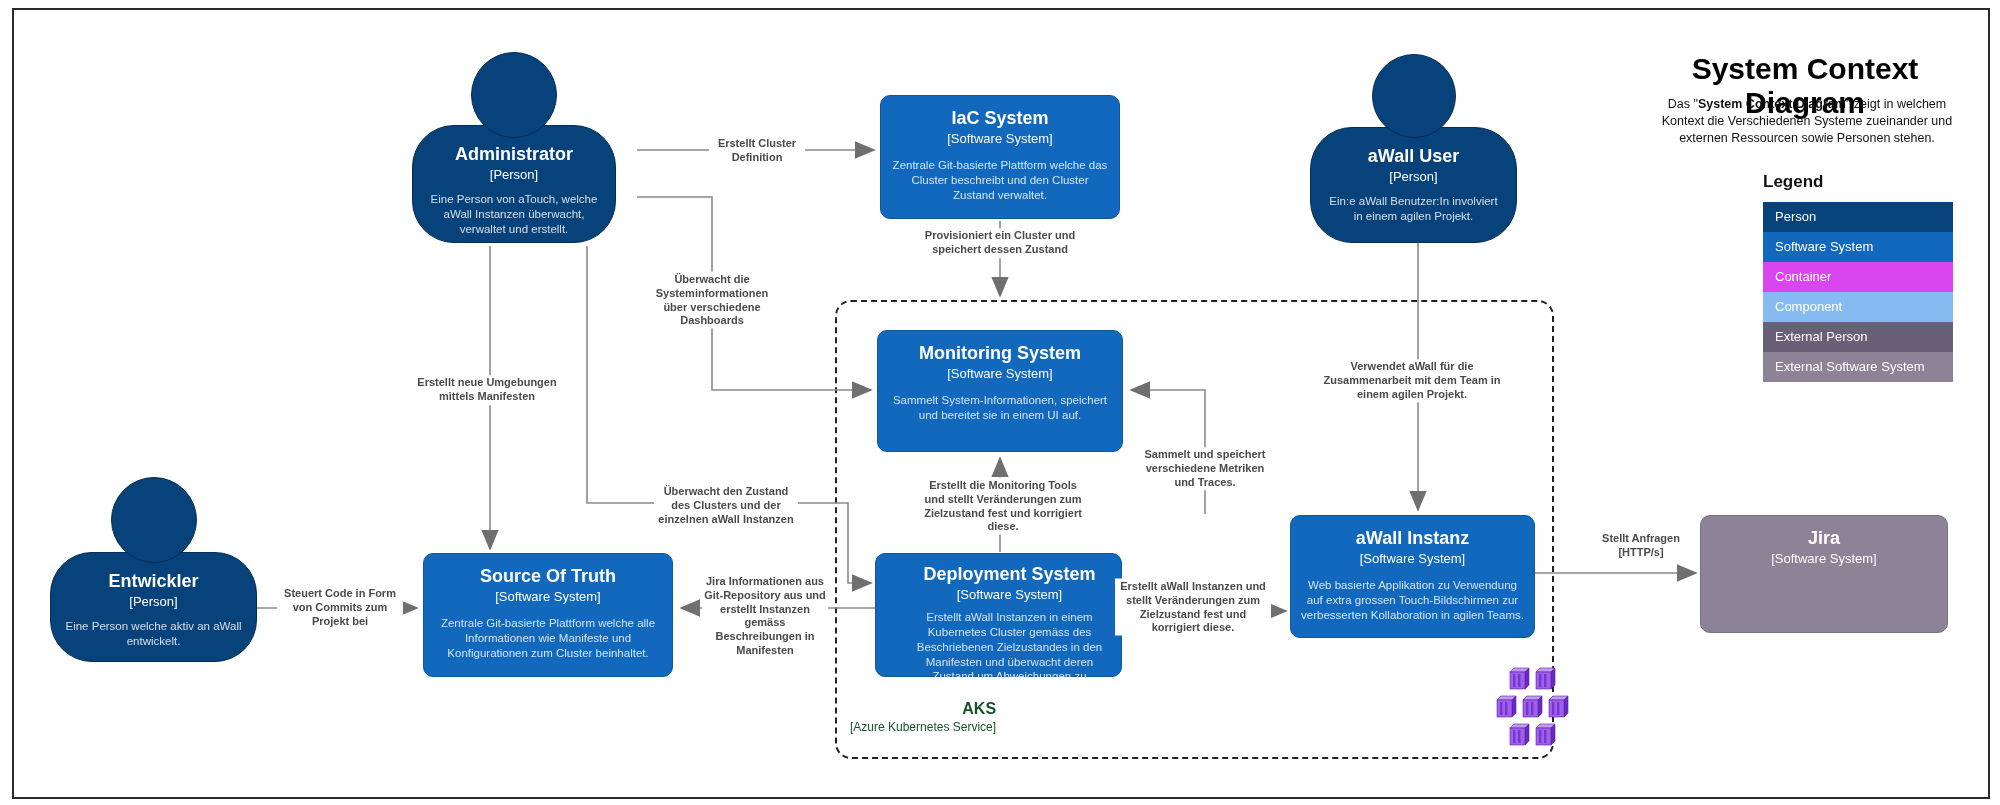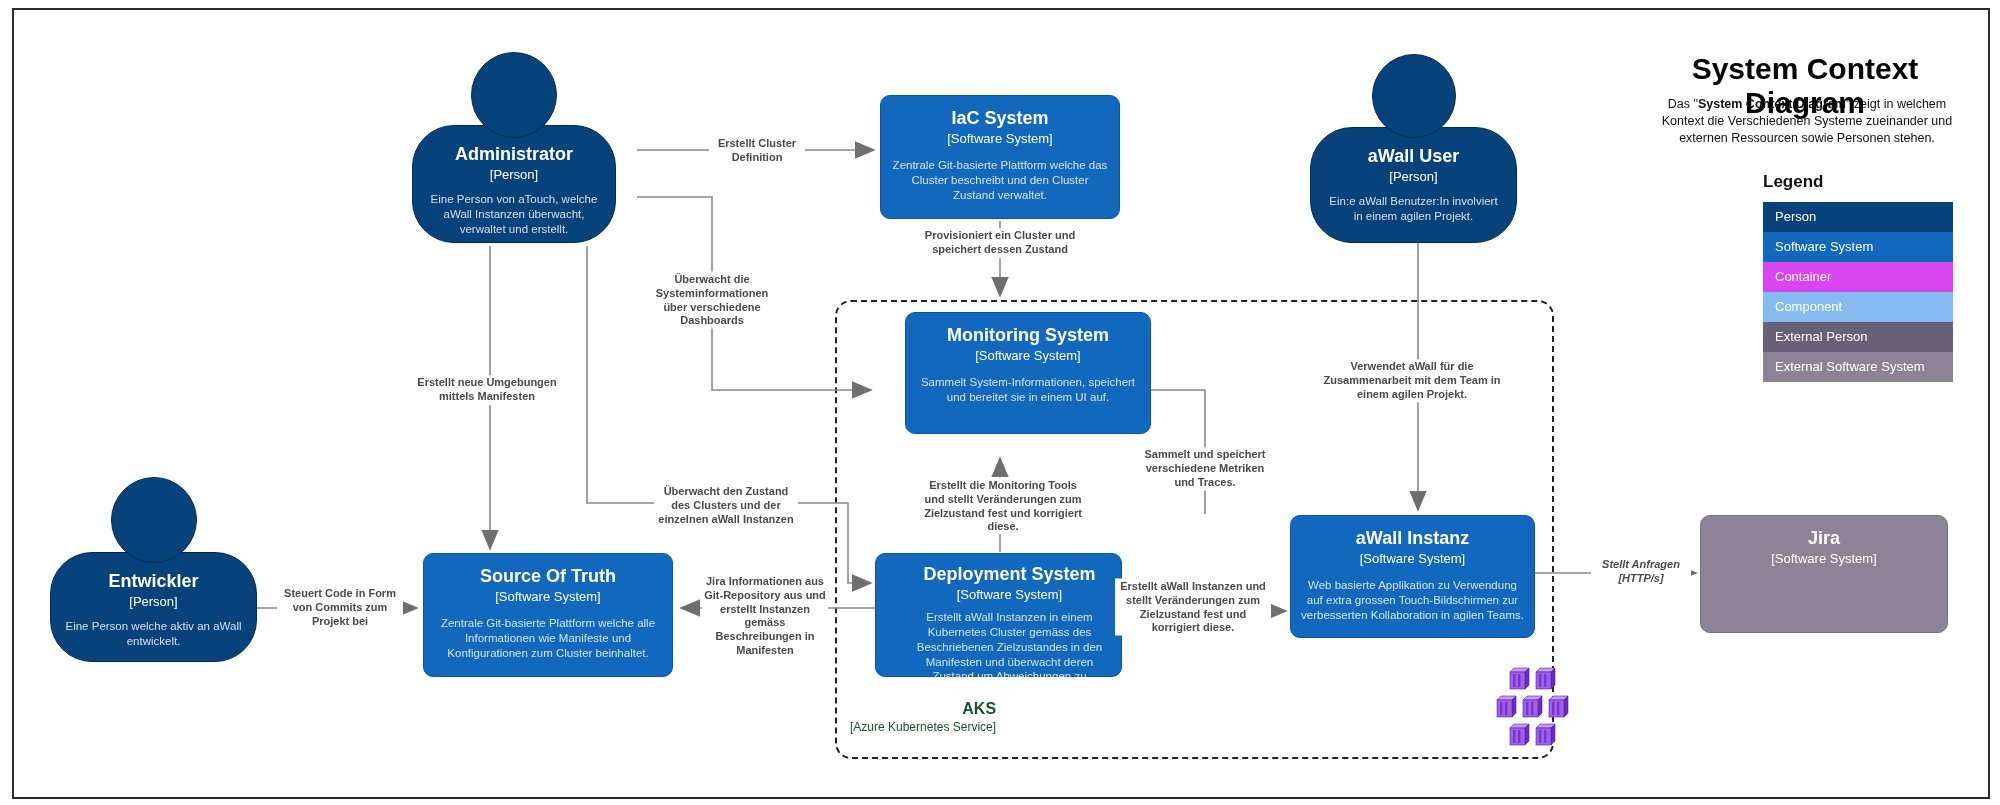--- a/index.html
+++ b/index.html
@@ -124,21 +124,21 @@
     <div class="node-type">[Software System]</div>
     <div class="node-desc">Zentrale Git-basierte Plattform welche das Cluster beschreibt und den Cluster Zustand verwaltet.</div>
   </div>
 
   <div class="sysbox sys-blue" style="left:423px;top:553px;width:250px;height:124px;">
     <div class="node-title">Source Of Truth</div>
     <div class="node-type">[Software System]</div>
     <div class="node-desc">Zentrale Git-basierte Plattform welche alle Informationen wie Manifeste und Konfigurationen zum Cluster beinhaltet.</div>
   </div>
 
-  <div class="sysbox sys-blue" style="left:877px;top:312px;width:246px;height:122px;margin-left:28px;">
+  <div class="sysbox sys-blue" style="left:877px;top:330px;width:246px;height:122px;">
     <div class="node-title">Monitoring System</div>
     <div class="node-type">[Software System]</div>
     <div class="node-desc">Sammelt System-Informationen, speichert und bereitet sie in einem UI auf.</div>
   </div>
 
   <div class="sysbox sys-blue" style="left:875px;top:553px;width:247px;height:124px;padding-top:10px;padding-left:32px;">
     <div class="node-title">Deployment System</div>
     <div class="node-type">[Software System]</div>
     <div class="node-desc" style="margin-top:8px;">Erstellt aWall Instanzen in einem Kubernetes Cluster gemäss des Beschriebenen Zielzustandes in den Manifesten und überwacht deren Zustand um Abweichungen zu korrigieren.</div>
   </div>
@@ -158,21 +158,21 @@
   <div class="edge-label" style="left:712px;top:300px;width:132px;">Überwacht die Systeminformationen über verschiedene Dashboards</div>
   <div class="edge-label" style="left:1000px;top:243px;width:178px;">Provisioniert ein Cluster und speichert dessen Zustand</div>
   <div class="edge-label" style="left:487px;top:390px;width:150px;">Erstellt neue Umgebungen mittels Manifesten</div>
   <div class="edge-label" style="left:726px;top:506px;width:140px;">Überwacht den Zustand des Clusters und der einzelnen aWall Instanzen</div>
   <div class="edge-label" style="left:1003px;top:506px;width:168px;">Erstellt die Monitoring Tools und stellt Veränderungen zum Zielzustand fest und korrigiert diese.</div>
   <div class="edge-label" style="left:765px;top:616px;width:122px;">Jira Informationen aus Git-Repository aus und erstellt Instanzen gemäss Beschreibungen in Manifesten</div>
   <div class="edge-label" style="left:1193px;top:607px;width:152px;">Erstellt aWall Instanzen und stellt Veränderungen zum Zielzustand fest und korrigiert diese.</div>
   <div class="edge-label" style="left:1205px;top:469px;width:140px;">Sammelt und speichert verschiedene Metriken und Traces.</div>
   <div class="edge-label" style="left:1412px;top:381px;width:196px;">Verwendet aWall für die Zusammenarbeit mit dem Team in einem agilen Projekt.</div>
   <div class="edge-label" style="left:340px;top:608px;width:122px;">Steuert Code in Form von Commits zum Projekt bei</div>
-  <div class="edge-label" style="left:1641px;top:572px;width:96px;font-style:italic;">Stellt Anfragen [HTTP/s]</div>
+  <div class="edge-label" style="left:1641px;top:546px;width:96px;">Stellt Anfragen [HTTP/s]</div>
 
   <div class="diagram-title">System Context Diagram</div>
   <div class="diagram-sub">
     <span>Das "</span><b>System Context Diagram</b><span>" zeigt in welchem Kontext die Verschiedenen Systeme zueinander und externen Ressourcen sowie Personen stehen.</span>
   </div>
 
   <div class="legend">
     <div class="legend-title">Legend</div>
     <div class="legend-row lg-person">Person</div>
     <div class="legend-row lg-system">Software System</div>

